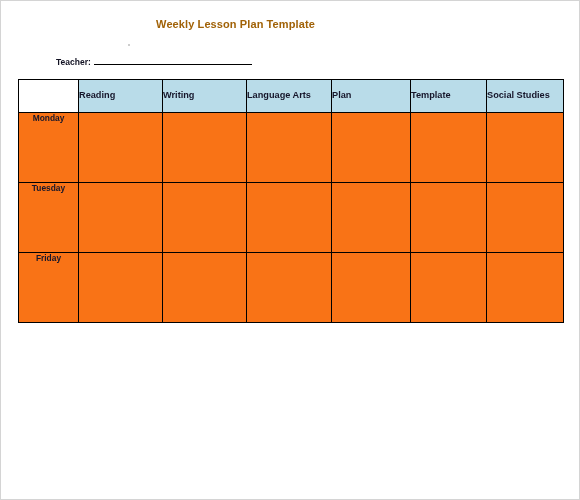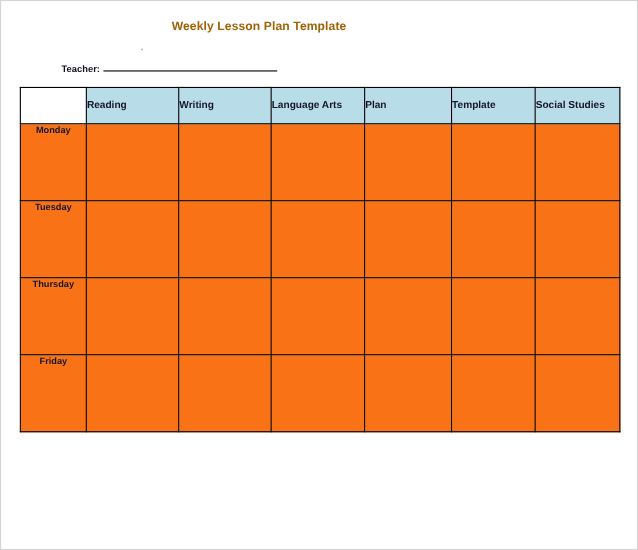--- a/index.html
+++ b/index.html
@@ -171,29 +171,20 @@
       <tr>
         <td class="day-cell">Tuesday</td>
         <td class="entry-cell"></td>
         <td class="entry-cell"></td>
         <td class="entry-cell"></td>
         <td class="entry-cell"></td>
         <td class="entry-cell"></td>
         <td class="entry-cell"></td>
       </tr>
       <tr>
-        <td class="day-cell">Thursday</td>
-        <td class="entry-cell"></td>
-        <td class="entry-cell"></td>
-        <td class="entry-cell"></td>
-        <td class="entry-cell"></td>
-        <td class="entry-cell"></td>
-        <td class="entry-cell"></td>
-      </tr>
-      <tr>
         <td class="day-cell">Friday</td>
         <td class="entry-cell"></td>
         <td class="entry-cell"></td>
         <td class="entry-cell"></td>
         <td class="entry-cell"></td>
         <td class="entry-cell"></td>
         <td class="entry-cell"></td>
       </tr>
     </tbody>
   </table>

